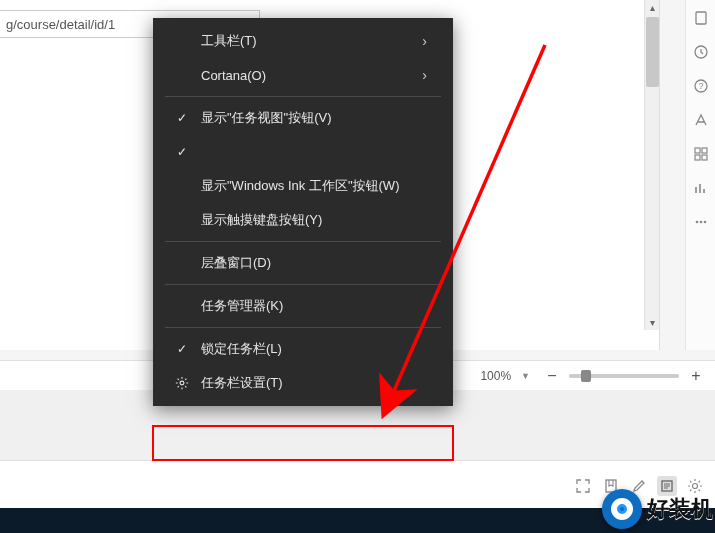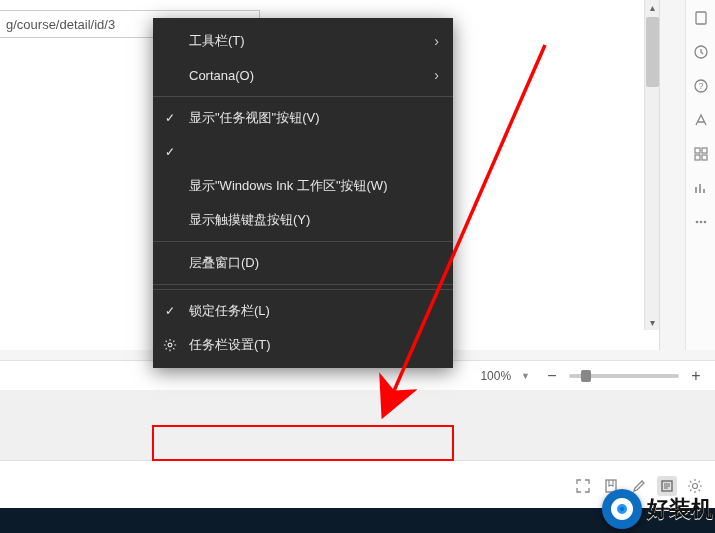--- a/index.html
+++ b/index.html
@@ -28,21 +28,21 @@
   
   .grey-area { position:absolute; left:0; top:390px; width:715px; height:105px; background:#f0f0f0; }
   .white-panel { position:absolute; left:0; top:460px; width:715px; height:50px; background:#fff; border-top:1px solid #ddd; display:flex; align-items:center; justify-content:flex-end; padding-right:10px; gap:8px;}
   .wp-btn { width:20px; height:20px; display:flex; align-items:center; justify-content:center; color:#888; font-size:14px; cursor:pointer; }
   .wp-btn.active { background:#e0e0e0; border-radius:3px;}
 
   
   .taskbar { position:absolute; left:0; bottom:0; width:715px; height:25px; background:#0c1b2a;}
 
   
-  .ctx-menu { position: absolute; left: 153px; top: 18px; width: 300px; background: #2b2b2b; color: #e6e6e6; font-size: 13px; box-shadow: 0 4px 18px rgba(0,0,0,.5); padding: 6px 0; z-index: 10; }
+  .ctx-menu { position: absolute; left: 153px; top: 18px; width: 300px; background: #2b2b2b; color: #e6e6e6; font-size: 13px; box-shadow: 0 4px 18px rgba(0,0,0,.5); padding: 6px 12px; z-index: 10; }
   .ctx-item { position: relative; display: flex; align-items: center; height: 34px; padding: 0 14px 0 36px; cursor: pointer; }
   .ctx-sep { height: 1px; background: #4a4a4a; margin: 4px 0; }
   .ctx-check { position: absolute; left: 12px; top: 50%; transform: translateY(-50%); font-size: 12px; color: #e6e6e6; }
   .ctx-icon { position: absolute; left: 10px; top: 50%; transform: translateY(-50%); width:14px; height:14px; }
   .ctx-arrow { position: absolute; right: 14px; top: 50%; transform: translateY(-50%); font-size: 14px; color: #ccc; }
 
   
   .highlight-box { position: absolute; left: 152px; top: 425px; width: 302px; height: 36px; border: 2px solid #ff0000; z-index: 20; pointer-events:none;}
 
   
@@ -55,21 +55,21 @@
   .wm-dot { width:10px; height:10px; border-radius:50%; background:#0d6dc1; border:3px solid #2396ff;}
   .wm-txt { font-size:22px; font-weight:700; color:#121212; margin-left:5px; text-shadow:0 1px 0 #fff;}
 
 </style>
 </head>
 <body>
 
 <div class="root">
   <div class="page-bg">
     <div class="addr-bar">
-      <span>g/course/detail/id/3</span>
+      <span>g/course/detail/id/1</span>
     </div>
     <div class="scrollbar-v">
       <div class="scrollbar-arrow">▴</div>
       <div class="scrollbar-thumb"></div>
       <div style="flex:1"></div>
       <div class="scrollbar-arrow">▾</div>
     </div>
   </div>
 
   <div class="right-toolbar">
@@ -183,20 +183,23 @@
         <span>显示"Windows Ink 工作区"按钮(W)</span>
       </div>
       <div class="ctx-item">
         <span>显示触摸键盘按钮(Y)</span>
       </div>
       <div class="ctx-sep"></div>
       <div class="ctx-item">
         <span>层叠窗口(D)</span>
       </div>
       <div class="ctx-sep"></div>
+      <div class="ctx-item">
+        <span>任务管理器(K)</span>
+      </div>
       <div class="ctx-sep"></div>
       <div class="ctx-item">
         <span class="ctx-check">✓</span>
         <span>锁定任务栏(L)</span>
       </div>
       <div class="ctx-item">
         <span class="ctx-icon"><svg width="14" height="14" viewBox="0 0 16 16">
             <circle cx="8" cy="8" r="2.2" fill="none" stroke="#e6e6e6" stroke-width="1.3"></circle>
             <path d="M8 1v2M8 13v2M1 8h2M13 8h2M3 3l1.4 1.4M11.6 11.6L13 13M13 3l-1.4 1.4M4.4 11.6L3 13" stroke="#e6e6e6" stroke-width="1.3"></path>
           </svg></span>

